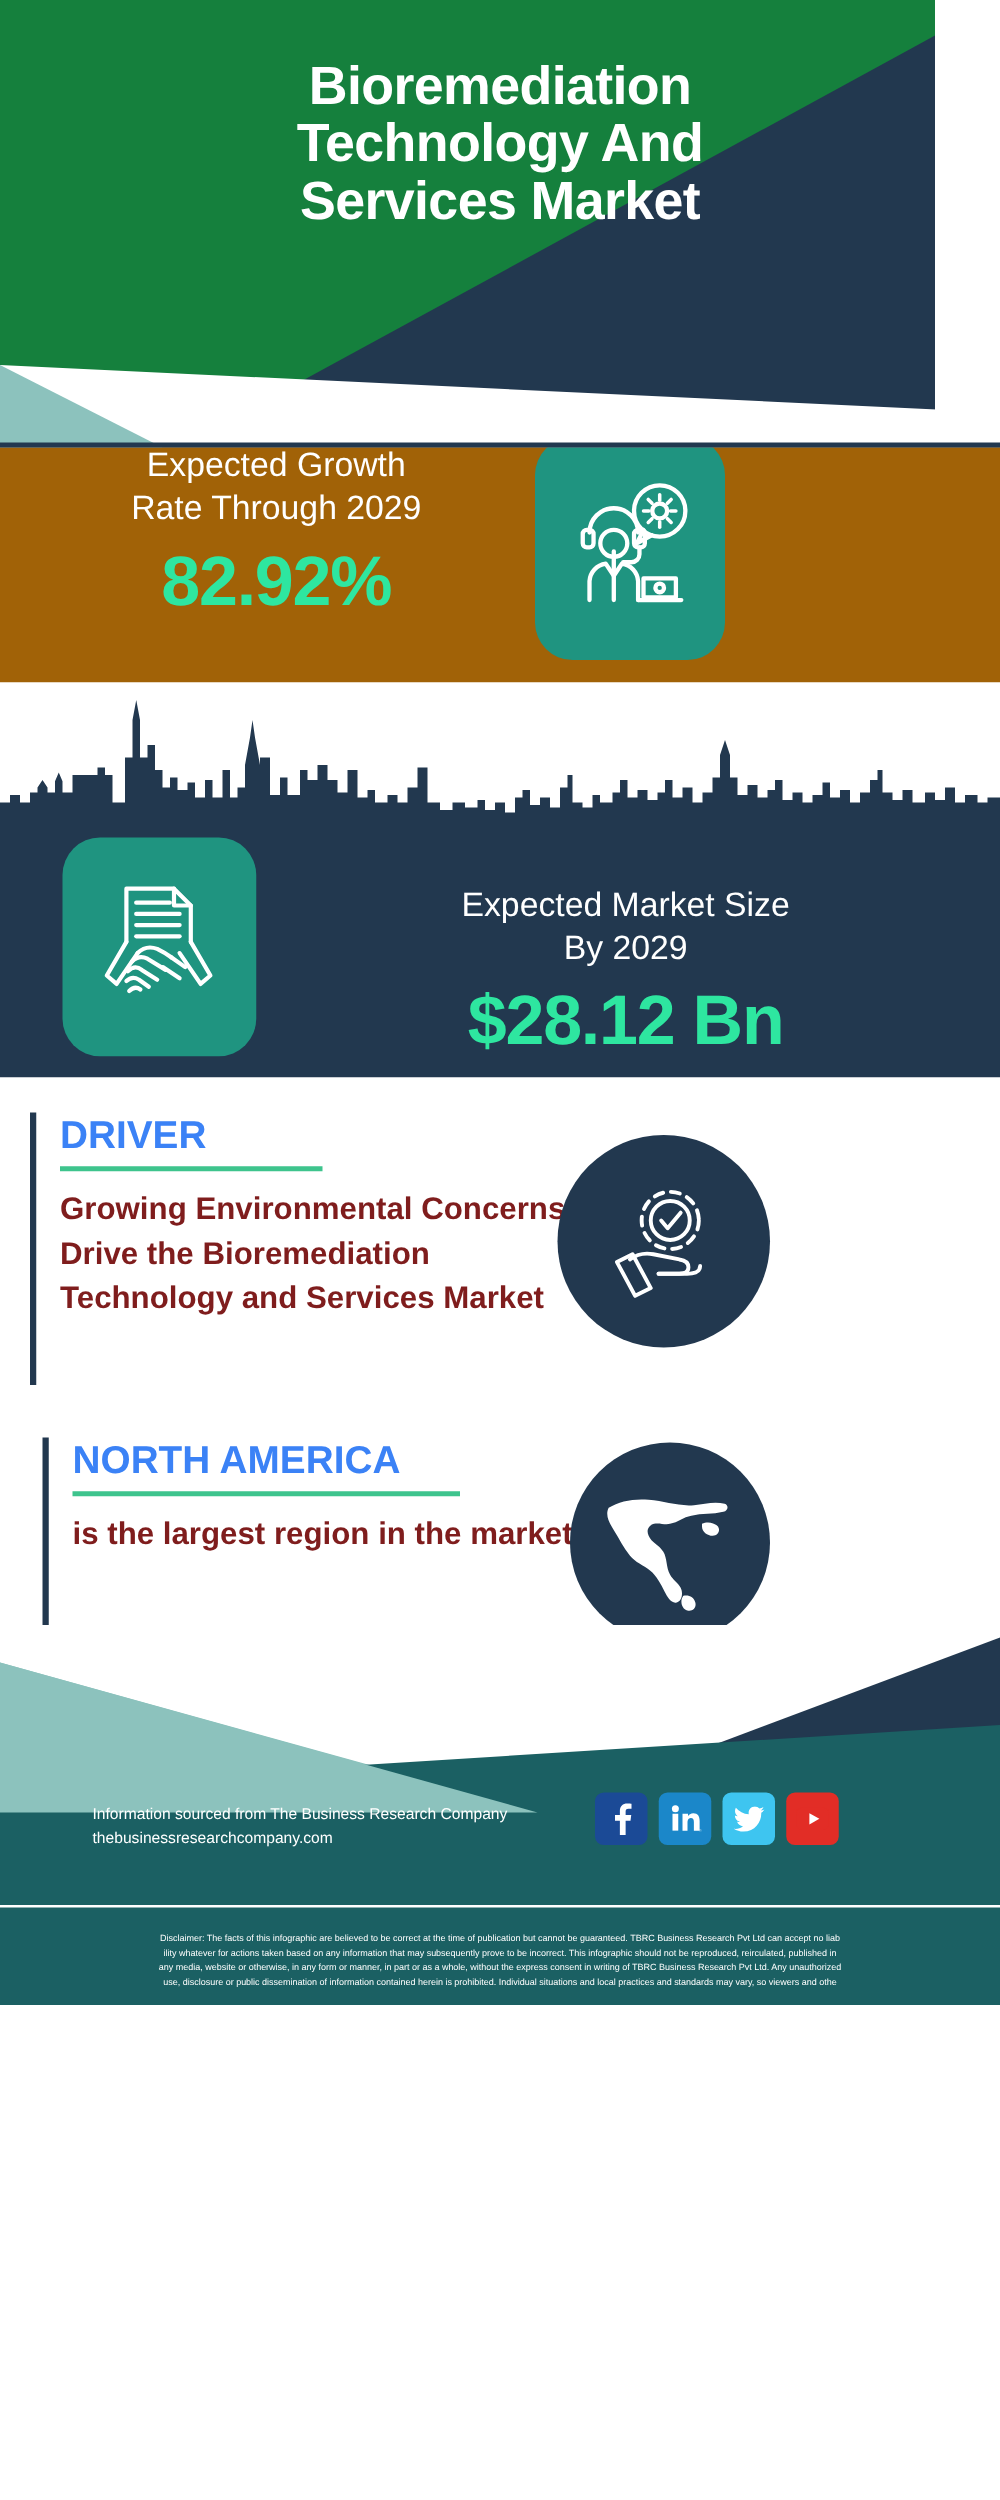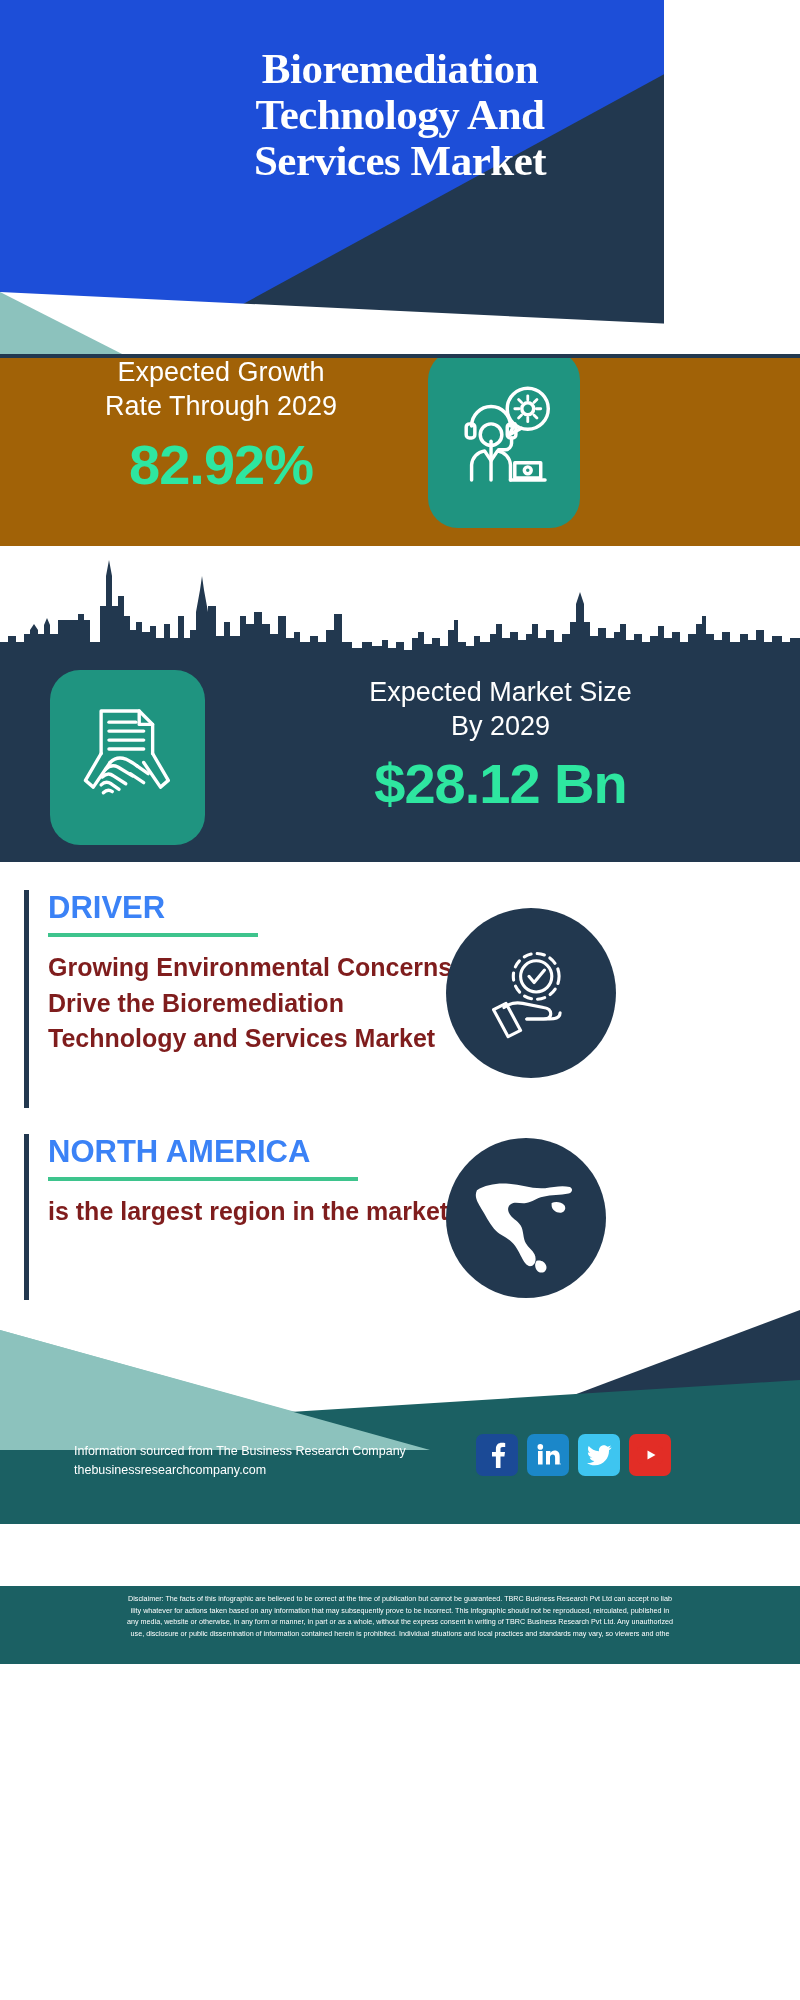--- a/index.html
+++ b/index.html
@@ -6,21 +6,21 @@
   body{
     width:800px;height:2000px;
     background:#ffffff;
     font-family:"Liberation Sans", sans-serif;
     overflow:hidden;
     position:relative;
   }
   .page{position:relative;width:800px;height:2000px;overflow:hidden;background:#fff;}
 
   
-  .header{position:absolute;left:0;top:0;width:664px;height:352px;background:#1d4ed8;overflow:hidden;font-family:Liberation Serif, serif;}
+  .header{position:absolute;left:0;top:0;width:748px;height:352px;background:#15803d;overflow:hidden;}
   .header-diag{position:absolute;left:0;top:0;width:800px;height:352px;}
   .header-title{
     position:absolute;left:0;top:46px;width:800px;
     text-align:center;color:#ffffff;
     font-size:43px;line-height:1.07;font-weight:bold;
     letter-spacing:-0.5px;
     padding:0 28px;box-sizing:border-box;
     z-index:3;
   }
   .header-title span{display:block;}
@@ -40,21 +40,21 @@
   .badge-headset{left:428px;top:14px;width:152px;height:178px;}
 
   
   .skyline-wrap{position:absolute;left:0;top:546px;width:800px;height:112px;background:#ffffff;overflow:hidden;}
   .skyline-wrap svg{position:absolute;left:0;bottom:0;width:800px;height:112px;display:block;}
 
   
   .market{position:absolute;left:0;top:652px;width:800px;height:210px;background:#22384f;}
   .badge-hands{left:50px;top:18px;width:155px;height:175px;}
   .market-text{position:absolute;left:228px;top:24px;width:545px;text-align:center;}
-  .market-label{color:#ffffff;font-size:27px;line-height:1.25;}
+  .market-label{color:#ffffff;font-size:27px;line-height:1.25;margin-top:32px;}
   .market-value{color:#2ee6a0;font-size:56px;font-weight:bold;line-height:1.05;margin-top:11px;letter-spacing:-1px;}
 
   
   .insights{position:absolute;left:0;top:862px;width:800px;height:450px;background:#ffffff;}
   .insight{position:absolute;left:24px;width:752px;}
   .insight .rule{position:absolute;left:0;top:0;width:5px;background:#22384f;}
   .insight-body{position:absolute;left:24px;top:0;width:420px;}
   .insight-title{color:#3b82f6;font-weight:bold;letter-spacing:0px;}
   .underline{height:4px;background:#3ec48d;margin:7px 0 13px 0;}
   .insight-desc{color:#7f1d1d;font-weight:bold;font-size:25px;line-height:1.42;}
@@ -70,24 +70,24 @@
   }
   .socials{position:absolute;left:476px;top:1434px;display:flex;gap:9px;z-index:6;}
   .social{width:42px;height:42px;border-radius:7px;display:flex;align-items:center;justify-content:center;}
   .sc-fb{background:#1b4a96;}
   .sc-li{background:#1b87c9;}
   .sc-tw{background:#3ec5f0;}
   .sc-yt{background:#e22d26;}
   .social svg{display:block;}
 
   .disclaimer{
-    position:absolute;left:0;top:1584px;width:800px;height:80px;
+    position:absolute;left:0;top:1524px;width:800px;height:80px;
     background:#1b6063;color:#ffffff;
     font-size:7.2px;line-height:1.62;text-align:center;
-    padding:7px 8px 0 8px;box-sizing:border-box;
+    padding:19px 8px 0 8px;box-sizing:border-box;
     border-top:2px solid #ffffff;
   }
   .disclaimer p{margin:0;}
 </style>
 </head>
 <body>
 
 <div class="page">
 
   <div class="header">
@@ -207,21 +207,21 @@
           <path d="M48 34 l5 6 l10 -12"></path>
 
           <path d="M24 64 q8 -6 18 -4 l20 4 q7 1 7 6 q0 5 -7 5 l-16 0"></path>
           <path d="M46 75 l22 0 q10 0 10 -6"></path>
 
           <path d="M14 66 l12 -6 l14 26 l-12 6 z"></path>
         </svg>
       </div>
     </div>
 
-    <div class="insight" style="top:272px;height:180px;">
+    <div class="insight" style="top:288px;height:180px;margin-left:10px;">
       <div class="rule" style="height:178px;"></div>
       <div class="insight-body">
         <div class="insight-title" style="font-size:31px;">NORTH AMERICA</div>
         <div class="underline" style="width:310px;"></div>
         <div class="insight-desc">is the largest region in the market.</div>
       </div>
       <div class="circle-icon" style="left:422px;top:4px;width:160px;height:160px;">
         <svg width="128" height="128" viewBox="0 0 120 120">
           <path fill="#ffffff" d="M14,34 C22,29 33,27 44,28 C56,29 66,33 78,32 C86,31 94,29 101,31
             C104,32 104,36 100,37 C92,39 84,38 76,40 C70,41 66,45 60,46

